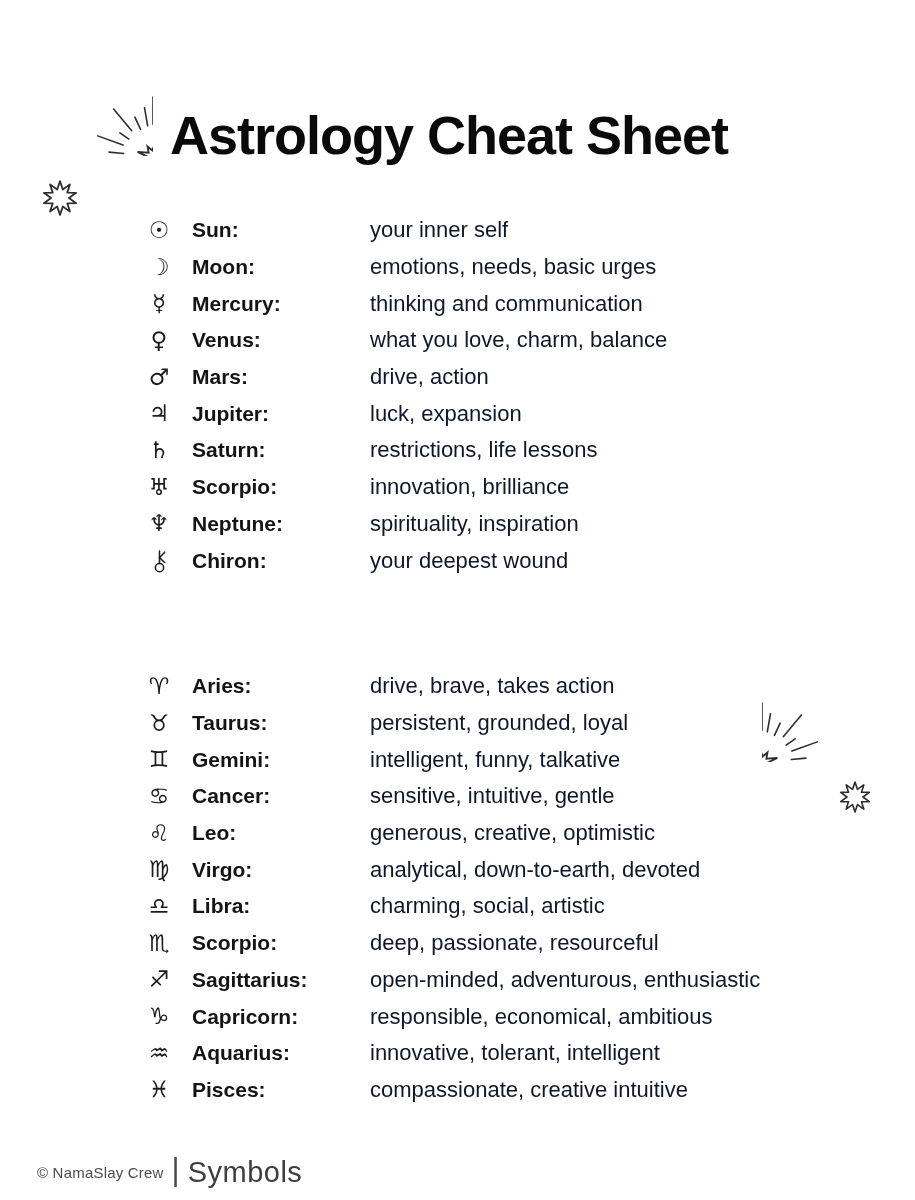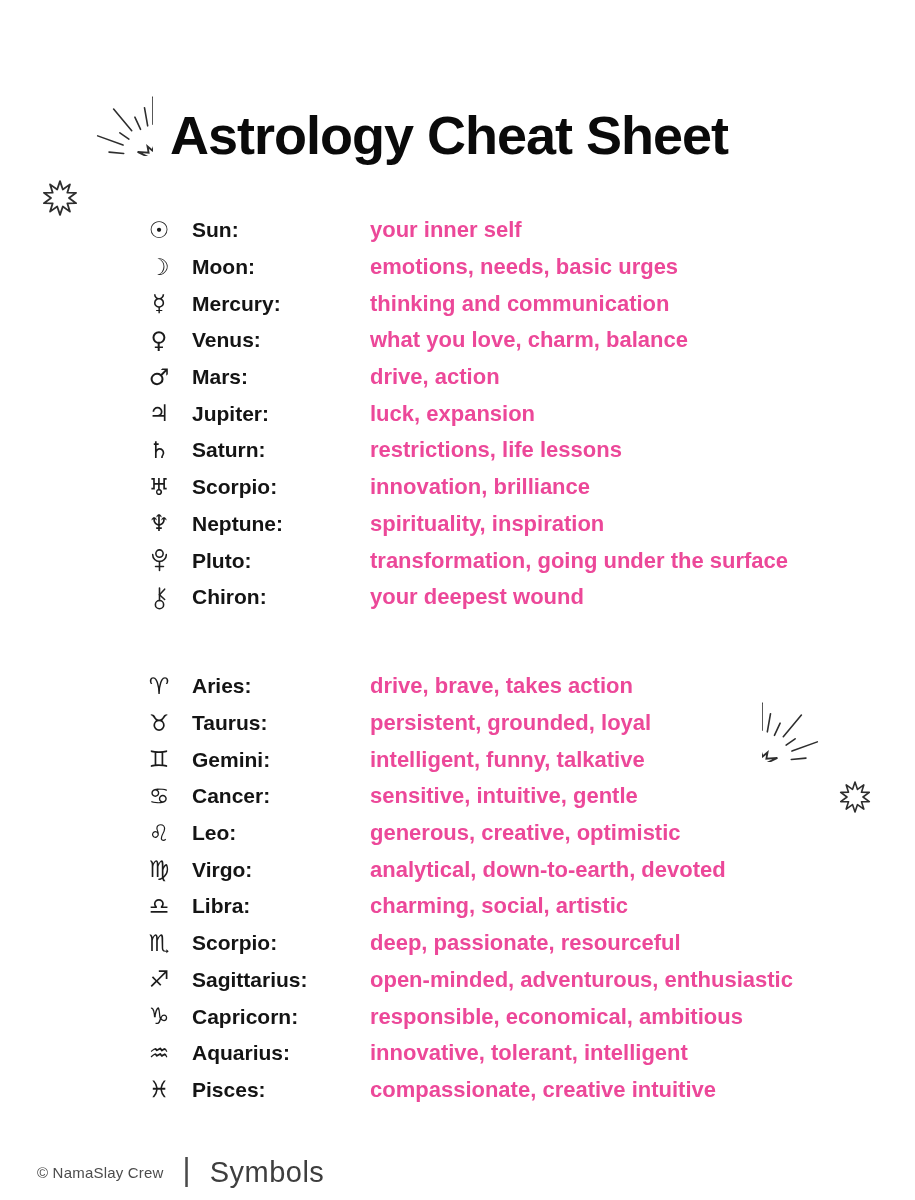--- a/index.html
+++ b/index.html
@@ -18,24 +18,24 @@
   .row{
     display:grid;grid-template-columns:26px 158px auto;column-gap:20px;
     align-items:center;height:36.7px;padding-left:146px;
   }
   .sym{
     font-family:"DejaVu Sans",sans-serif;font-size:23px;line-height:1;
     text-align:center;color:#1b1b1b;
   }
   .symsvg{width:19px;height:27px;display:block;margin:0 auto;}
   .name{font-weight:700;font-size:21px;color:#141414;white-space:nowrap;}
-  .desc{font-size:22px;color:#ec4899;white-space:nowrap;font-weight:bold;}
+  .desc{font-size:22px;color:#0f172a;white-space:nowrap;}
   .footer{
     position:absolute;left:37px;bottom:6px;height:44px;
-    display:flex;align-items:center;gap:19px;
+    display:flex;align-items:center;gap:8px;
   }
   .copy{font-size:15px;color:#4c4c4c;letter-spacing:0.2px;}
   .divbar{font-size:31px;font-weight:300;color:#4a4a4a;transform:translateY(-2px);}
   .brand{font-size:29px;color:#3e3e3e;letter-spacing:0.5px;}
   .deco{position:absolute;pointer-events:none;}
   .deco svg{display:block;width:100%;height:100%;}
   .spark-tl{left:1px;top:4px;width:152px;height:152px;}
   .spark-right{left:762px;top:610px;width:152px;height:152px;}
   .burst-left{left:42px;top:180px;width:36px;height:36px;}
   .burst-right{left:839px;top:781px;width:32px;height:32px;}
@@ -167,29 +167,20 @@
     <span class="desc">innovation, brilliance</span>
   </div>
       <div class="row">
     <span class="sym">♆</span>
     <span class="name">Neptune:</span>
     <span class="desc">spirituality, inspiration</span>
   </div>
       <div class="row">
     <span class="sym">
           <svg class="symsvg" viewBox="0 0 24 32">
-            <use href="#sym-pluto" xlink:href="#sym-pluto"></use>
-          </svg>
-        </span>
-    <span class="name">Pluto:</span>
-    <span class="desc">transformation, going under the surface</span>
-  </div>
-      <div class="row">
-    <span class="sym">
-          <svg class="symsvg" viewBox="0 0 24 32">
             <use href="#sym-chiron" xlink:href="#sym-chiron"></use>
           </svg>
         </span>
     <span class="name">Chiron:</span>
     <span class="desc">your deepest wound</span>
   </div>
     </div>
 
   <div class="glossary glossary-zodiac">
       <div class="row">

